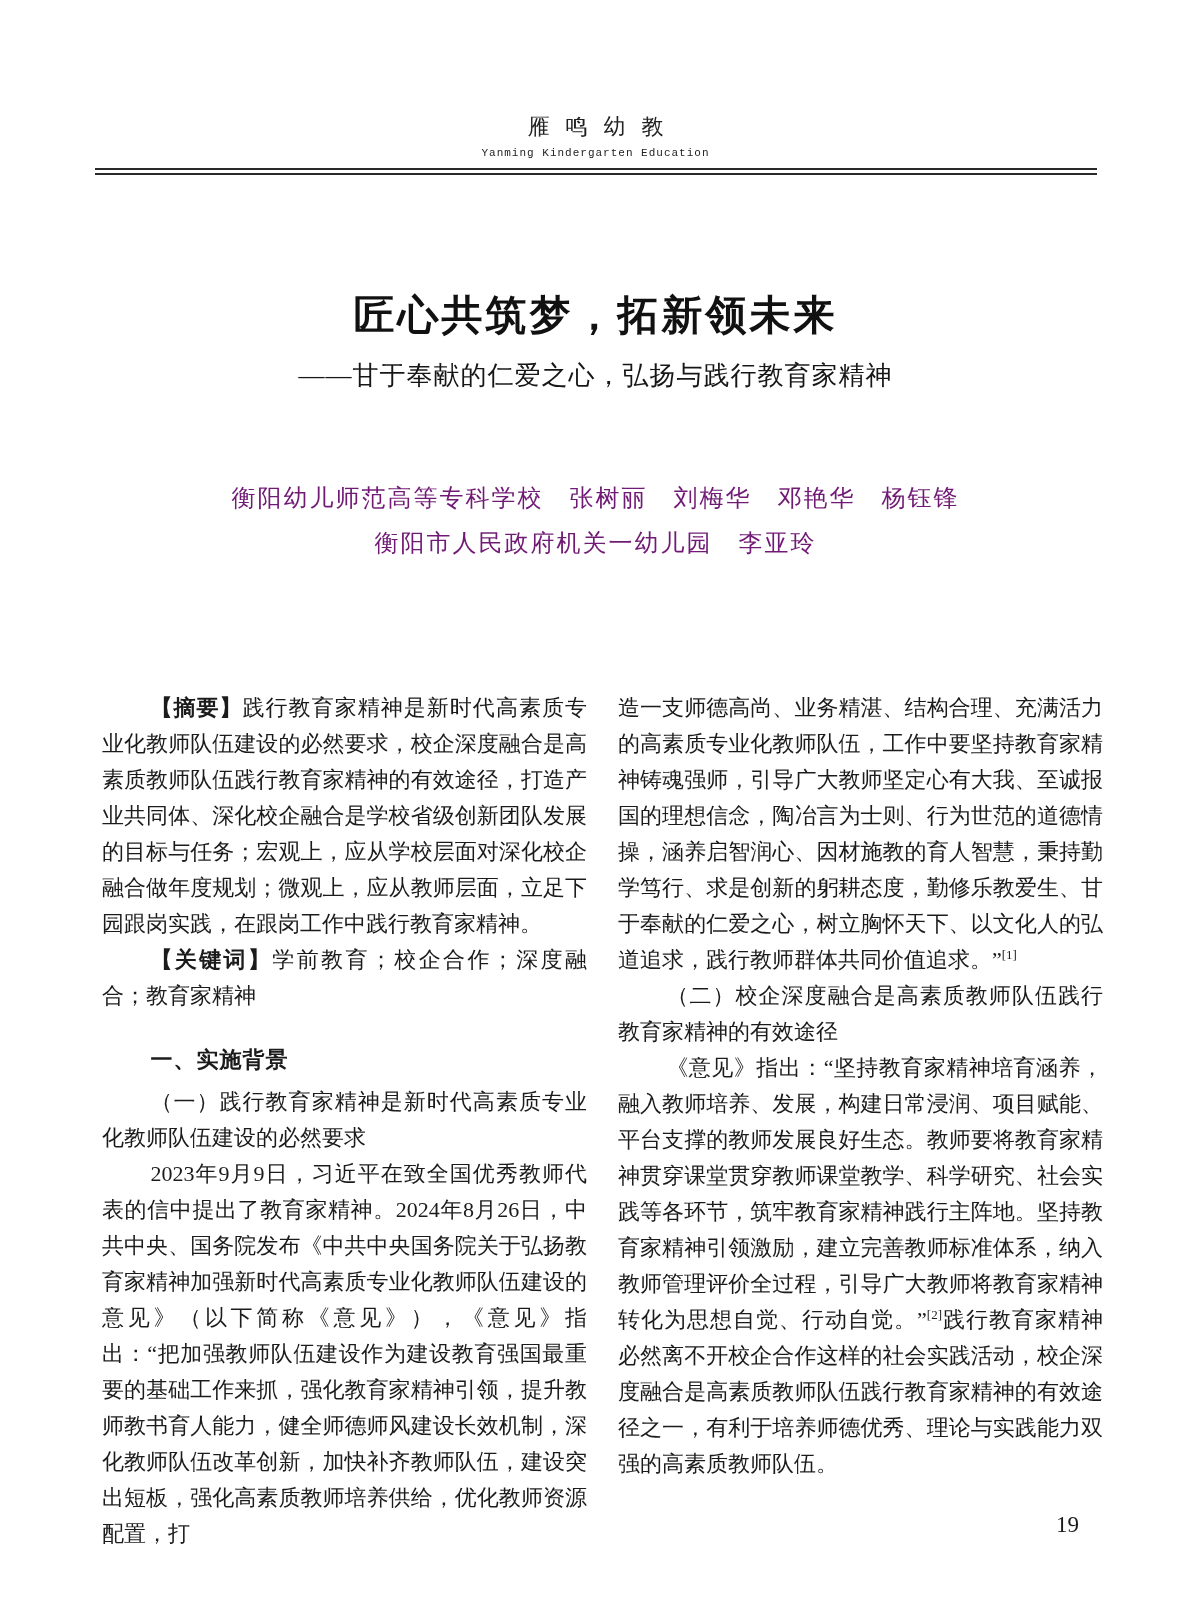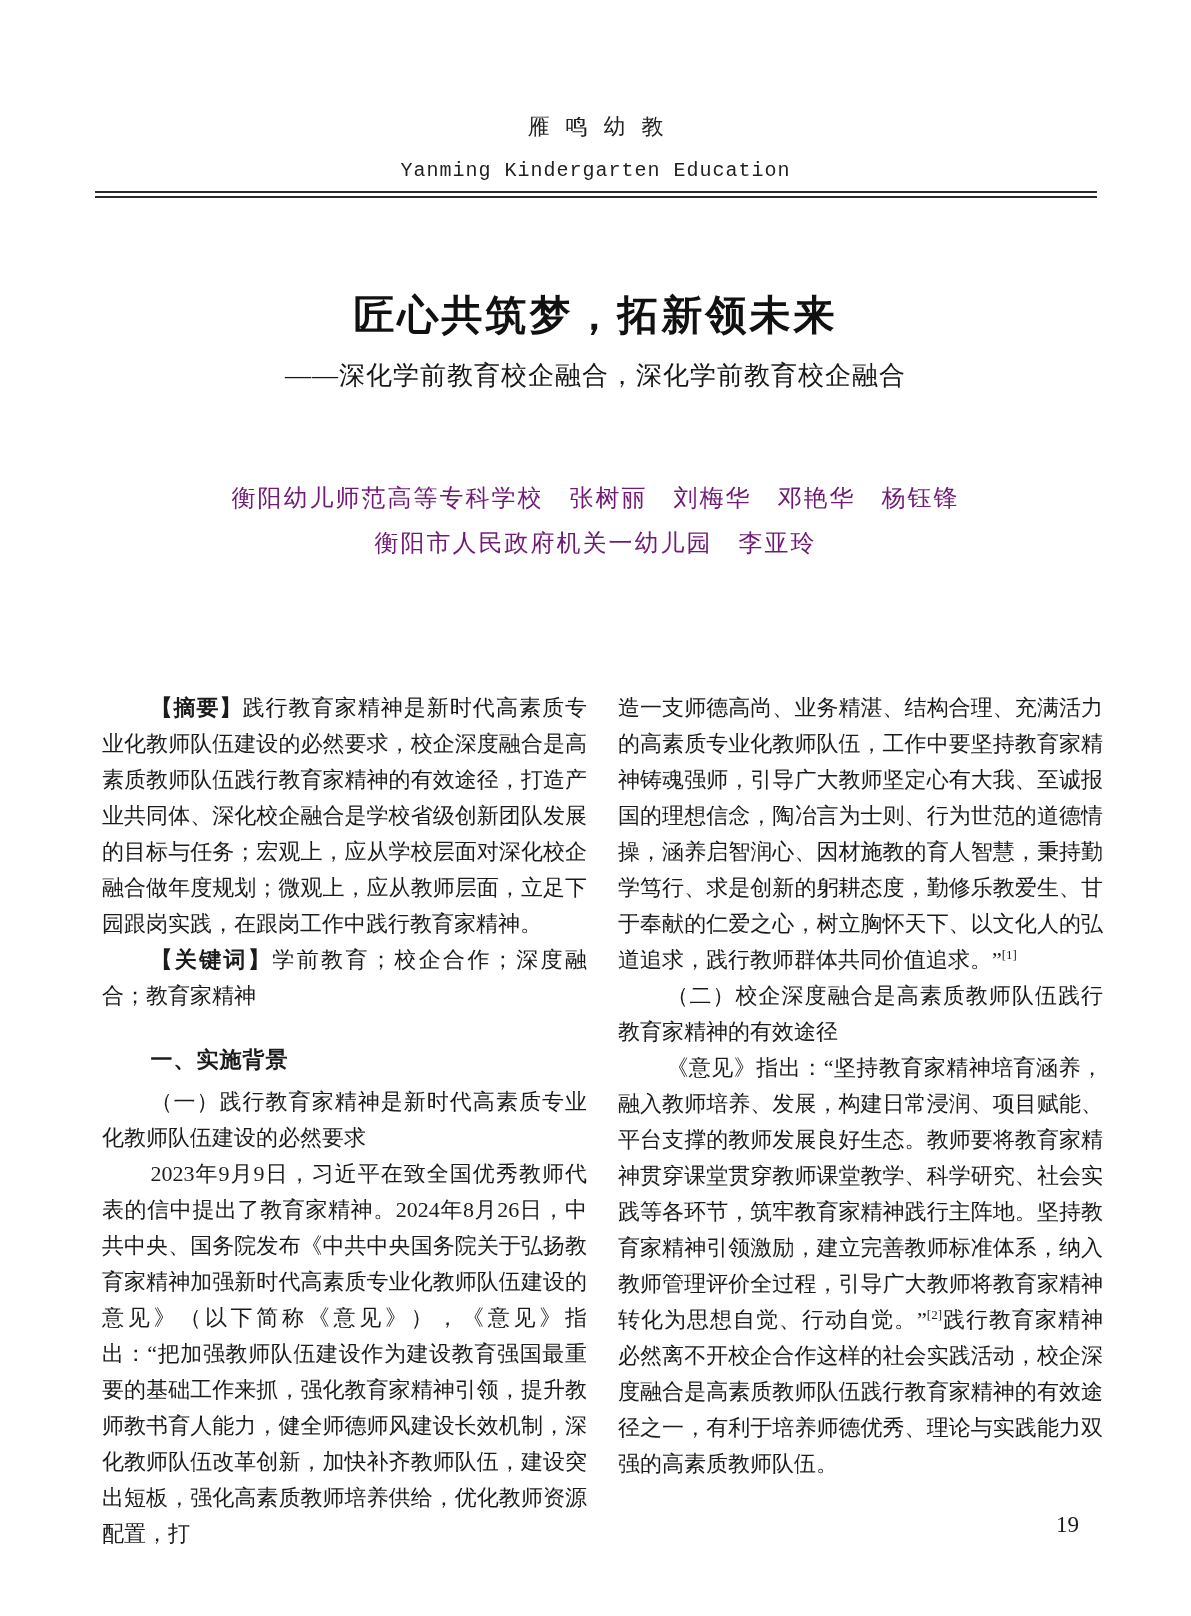--- a/index.html
+++ b/index.html
@@ -26,23 +26,23 @@
     right: 0;
     text-align: center;
   }
   .journal-cn {
     font-size: 22px;
     letter-spacing: 16px;
     text-indent: 16px; 
     color: #222;
   }
   .journal-en {
-    margin-top: 17px;
+    margin-top: 5px;
     font-family: "Liberation Mono", "DejaVu Sans Mono", monospace;
-    font-size: 20px;
+    font-size: 11px;
     letter-spacing: 1px;
     color: #222;
   }
   .double-rule {
     margin: 9px auto 0;
     width: 1002px;
     height: 3px;
     border-top: 2.5px solid #2a2a2a;
     border-bottom: 2.5px solid #2a2a2a;
   }
@@ -131,21 +131,21 @@
 <div class="page">
 
   <div class="running-head">
     <div class="journal-cn">雁鸣幼教</div>
     <div class="journal-en">Yanming Kindergarten Education</div>
     <div class="double-rule"></div>
   </div>
 
   <h1 class="article-title">匠心共筑梦，拓新领未来</h1>
 
-  <div class="article-subtitle">——深化学前教育校企融合，深化学前教育校企融合</div>
+  <div class="article-subtitle">——甘于奉献的仁爱之心，弘扬与践行教育家精神</div>
 
   <div class="authors">
     <div>衡阳幼儿师范高等专科学校　张树丽　刘梅华　邓艳华　杨钰锋</div>
     <div>衡阳市人民政府机关一幼儿园　李亚玲</div>
   </div>
 
   <div class="columns">
 
     <div class="col">
       <p><span class="hei">【摘要】</span><span>践行教育家精神是新时代高素质专业化教师队伍建设的必然要求，校企深度融合是高素质教师队伍践行教育家精神的有效途径，打造产业共同体、深化校企融合是学校省级创新团队发展的目标与任务；宏观上，应从学校层面对深化校企融合做年度规划；微观上，应从教师层面，立足下园跟岗实践，在跟岗工作中践行教育家精神。</span></p>

